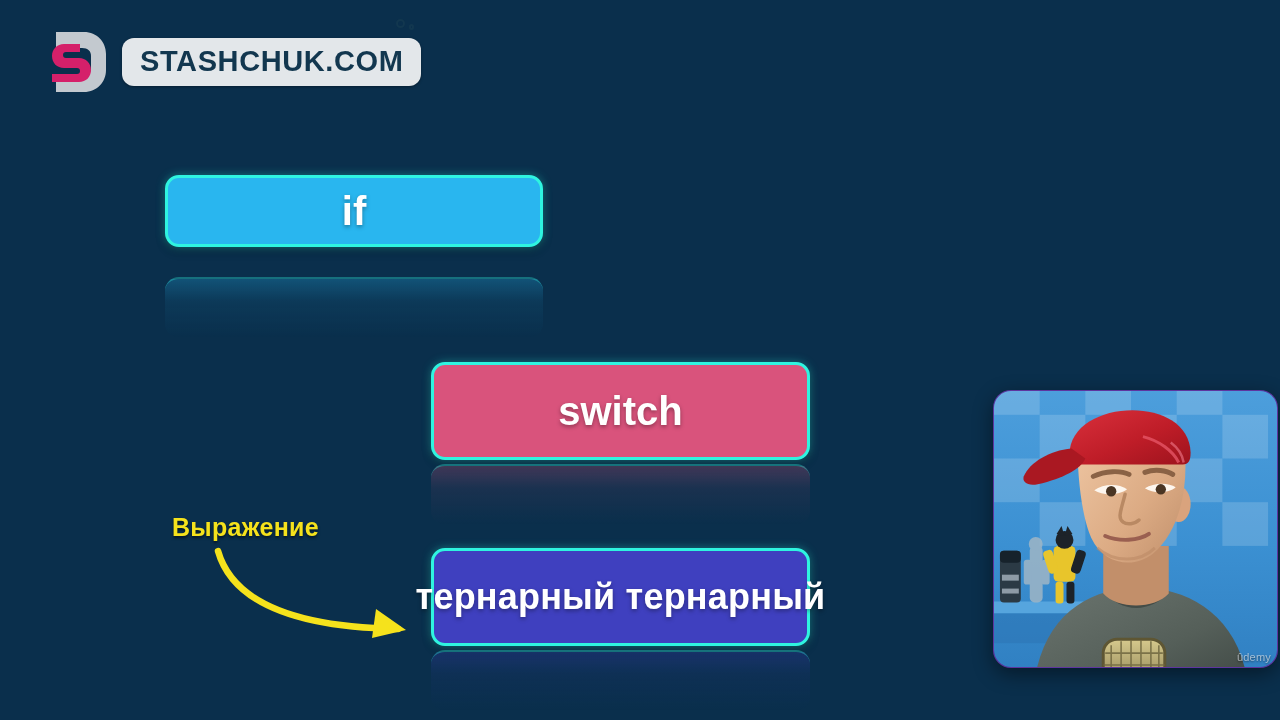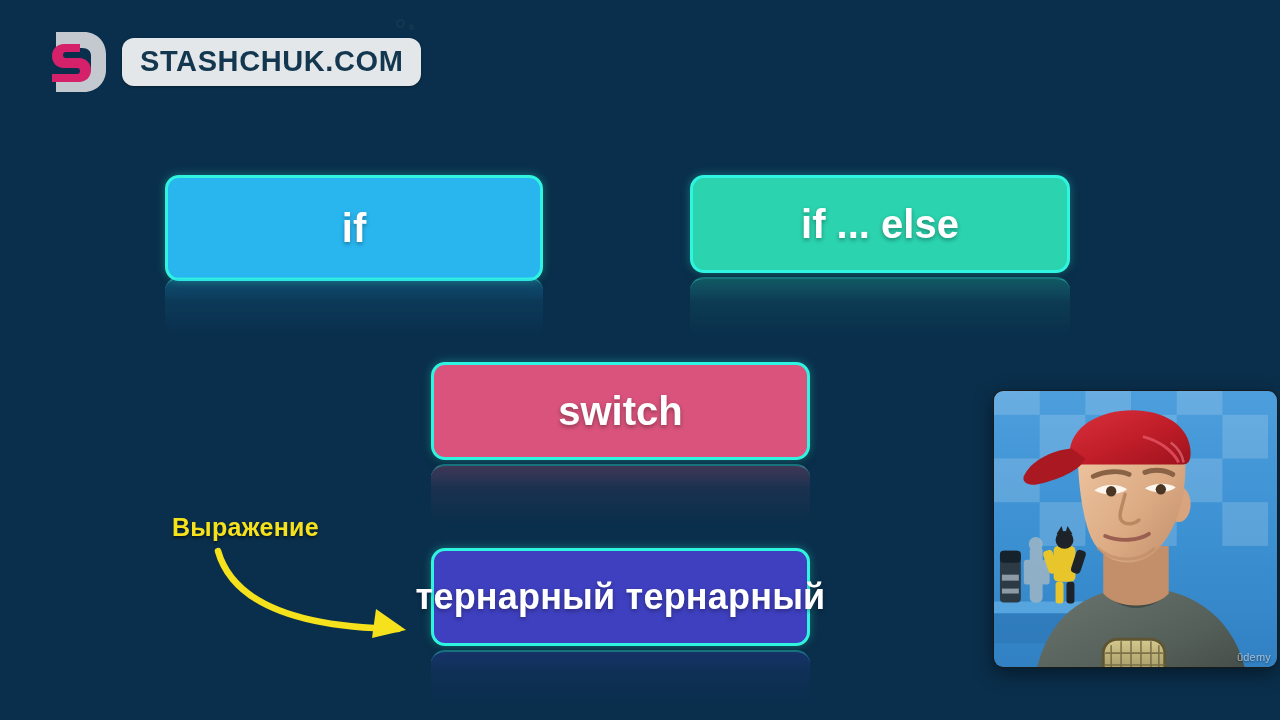--- a/index.html
+++ b/index.html
@@ -66,21 +66,21 @@
     white-space:nowrap;
   }
   
   .pill-reflection {
     position:absolute;
     left:0; width:100%;
     border-radius:14px;
     pointer-events:none;
   }
 
-  #pill-if        { left:145px; top:175px; width:378px; height:106px; }
+  #pill-if        { left:145px; top:175px; width:378px; height:72px; }
   #pill-ifelse    { left:670px; top:175px; width:380px; height:98px; }
   #pill-switch    { left:411px; top:362px; width:379px; height:98px;border-radius:28px; }
   #pill-ternary   { left:411px; top:548px; width:379px; height:98px; }
 
   #pill-if    .pill-label      { font-size:40px; }
   #pill-ifelse .pill-label     { font-size:40px; }
   #pill-switch .pill-label     { font-size:40px; }
   #pill-ternary .pill-label    { font-size:36px; letter-spacing:.2px; }
 
   
@@ -98,25 +98,25 @@
     position:absolute;
     left:190px; top:545px;
     width:220px; height:95px;
   }
 
   
   #webcam {
     position:absolute;
     left:973px; top:390px;
     width:285px; height:278px;
-    border-radius:10px;
+    border-radius:18px;
     overflow:hidden;
     border:1px solid rgba(255,255,255,.10);
     box-shadow:0 6px 20px rgba(0,0,0,.45);
-    background:#000000;
+    background:#4c1d95;
   }
   #webcam svg { display:block; width:100%; height:100%; }
   #udemy-watermark {
     position:absolute;
     right:6px; bottom:4px;
     color:rgba(235,240,245,.62);
     font-size:11px;
     letter-spacing:.2px;
     font-family:"Liberation Sans", sans-serif;
     text-shadow:0 1px 2px rgba(0,0,0,.5);
@@ -146,26 +146,20 @@
     </div>
   </div>
 
   <div class="pill-wrap" id="pill-if">
     <div class="pill" style="background: rgb(41, 182, 239); border-color: rgb(47, 244, 224);">
       <span class="pill-label" style="color: rgb(255, 255, 255);">if</span>
     </div>
     <div class="pill-reflection" style="top: 102px; height: 61px; background: linear-gradient(rgba(41, 182, 239, 0.267) 0%, rgba(41, 182, 239, 0.08) 38%, rgba(10, 47, 76, 0) 100%); border-top: 2px solid rgba(47, 244, 224, 0.333);"></div>
   </div>
 
-  <div class="pill-wrap" id="pill-ifelse">
-    <div class="pill" style="background: rgb(43, 211, 174); border-color: rgb(47, 244, 224);">
-      <span class="pill-label" style="color: rgb(255, 255, 255);">if ... else</span>
-    </div>
-    <div class="pill-reflection" style="top: 102px; height: 61px; background: linear-gradient(rgba(43, 211, 174, 0.267) 0%, rgba(43, 211, 174, 0.08) 38%, rgba(10, 47, 76, 0) 100%); border-top: 2px solid rgba(47, 244, 224, 0.333);"></div>
-  </div>
 
   <div class="pill-wrap" id="pill-switch">
     <div class="pill" style="background: rgb(217, 83, 124); border-color: rgb(47, 244, 224);">
       <span class="pill-label" style="color: rgb(255, 255, 255);">switch</span>
     </div>
     <div class="pill-reflection" style="top: 102px; height: 61px; background: linear-gradient(rgba(217, 83, 124, 0.267) 0%, rgba(217, 83, 124, 0.08) 38%, rgba(10, 47, 76, 0) 100%); border-top: 2px solid rgba(47, 244, 224, 0.333);"></div>
   </div>
 
   <div class="pill-wrap" id="pill-ternary">
     <div class="pill" style="background: rgb(63, 64, 191); border-color: rgb(47, 244, 224);">

